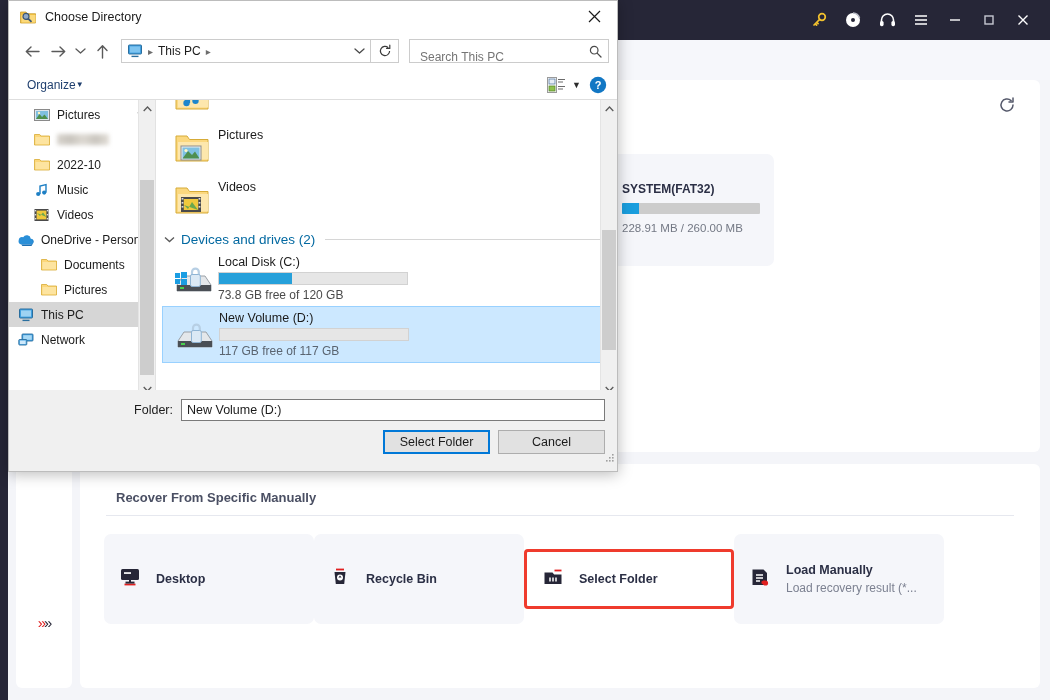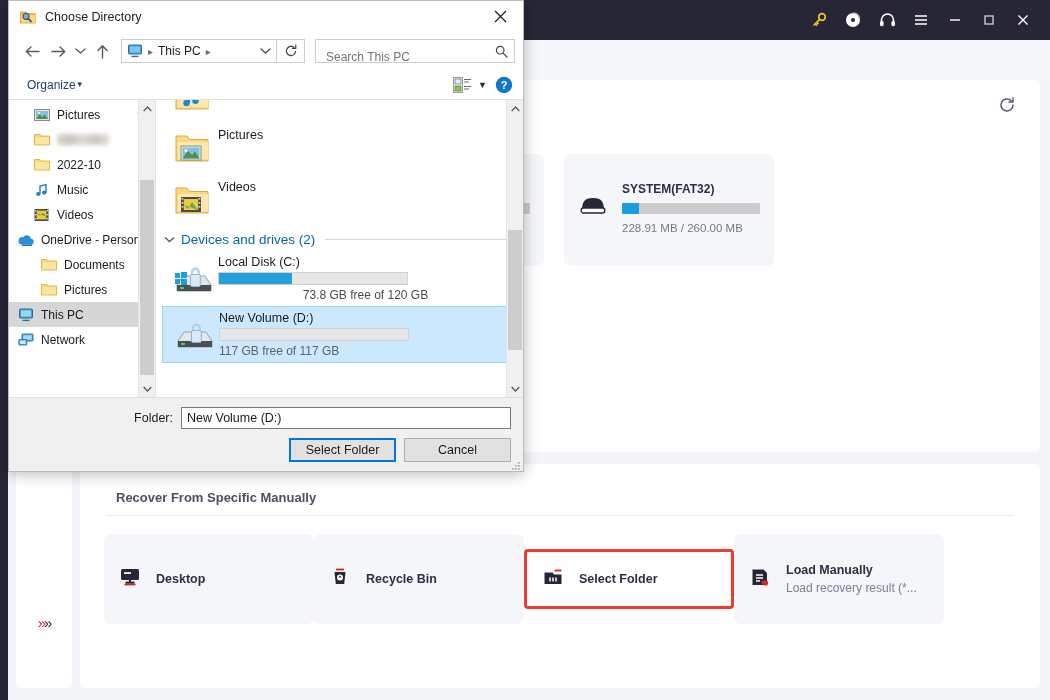--- a/index.html
+++ b/index.html
@@ -152,21 +152,21 @@
   .loc-card-wrap { display: flex; align-items: center; height: 90px; }
   .loc-icon { flex: 0 0 26px; color: #262637; }
   .loc-label { font-size: 12.5px; font-weight: bold; color: #2b2f45; }
   .loc-sub { font-size: 12px; color: #7c8191; margin-top: 4px;
              white-space: nowrap; overflow: hidden; text-overflow: ellipsis;
              max-width: 150px; }
 
   
   #dialog {
     position: absolute; left: 8px; top: 0;
-    width: 516px; height: 472px;
+    width: 610px; height: 472px;
     background: #f0f0f0;
     border: 1px solid #bcbcbc;
     box-shadow: 0 2px 14px rgba(0,0,0,0.28);
     font-family: "Liberation Sans", sans-serif;
   }
   #dlg-titlebar {
     height: 31px; background: #ffffff;
     display: flex; align-items: center;
     padding-left: 10px;
   }
@@ -319,21 +319,21 @@
   .drv-row .d-name { font-size: 12.5px; color: #1b1b1b; margin-bottom: 3px; }
   .drv-row .d-bar {
     width: 190px; height: 13px; background: #e6e6e6;
     border: 1px solid #d2d2d2; margin-bottom: 3px; overflow: hidden;
   }
   .drv-row .d-bar > i { display: block; height: 11px; background: #26a0da; }
   .drv-row .d-free { font-size: 12px; color: #4a4a4a; }
 
   
   #dlg-footer {
-    position: absolute; left: 0; right: 0; bottom: 0; height: 73px;
+    position: absolute; left: 0; right: 0; bottom: 8px; height: 73px;
     background: #f0f0f0;
   }
   #folder-row {
     display: flex; align-items: center;
     padding: 9px 12px 0 0;
   }
   #folder-label { font-size: 12.5px; color: #1b1b1b; width: 172px;
                   text-align: right; padding-right: 8px; }
   #folder-input {
     flex: 1 1 auto; height: 22px;
@@ -857,21 +857,21 @@
                 </g>
                 <path d="M20 14 v-3 a3.4 3.4 0 0 1 6.8 0 v3" fill="none" stroke="#b7cfe4" stroke-width="2.2"></path>
                 <rect x="18.5" y="13.5" width="9.8" height="12" rx="1.6" fill="#dbe9f5" stroke="#8fb4d4" stroke-width="1"></rect>
               </svg>
           </span>
           <span class="d-info">
             <span class="d-name" style="display:block;">Local Disk (C:)</span>
             <span class="d-bar" style="display:block;">
                 <i id="dlgbar0" style="width: 39%;"></i>
               </span>
-            <span class="d-free" style="display:block;text-align:center;">73.8 GB free of 120 GB</span>
+            <span class="d-free" style="display:block;">73.8 GB free of 120 GB</span>
           </span>
         </div>
 
         <div class="drv-row sel">
           <span class="d-icon">
             <svg width="44" height="36" viewBox="0 0 44 36">
                 <path d="M5 24 L11 15 h22 l6 9 v6 H5z" fill="#e4e7ea" stroke="#9aa0a6" stroke-width="1"></path>
                 <path d="M5 24h34v6H5z" fill="#4a4f55"></path>
                 <rect x="8" y="26" width="4" height="2" fill="#49d14e"></rect>
                 <path d="M20 14 v-3 a3.4 3.4 0 0 1 6.8 0 v3" fill="none" stroke="#b7cfe4" stroke-width="2.2"></path>

